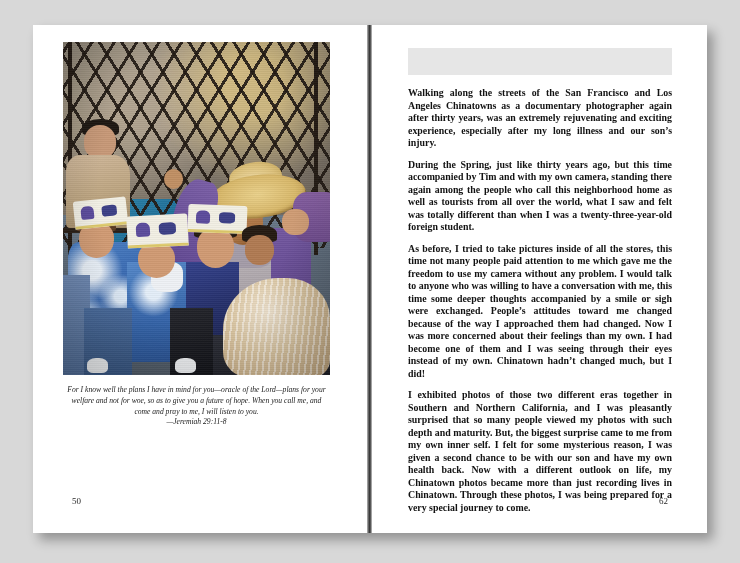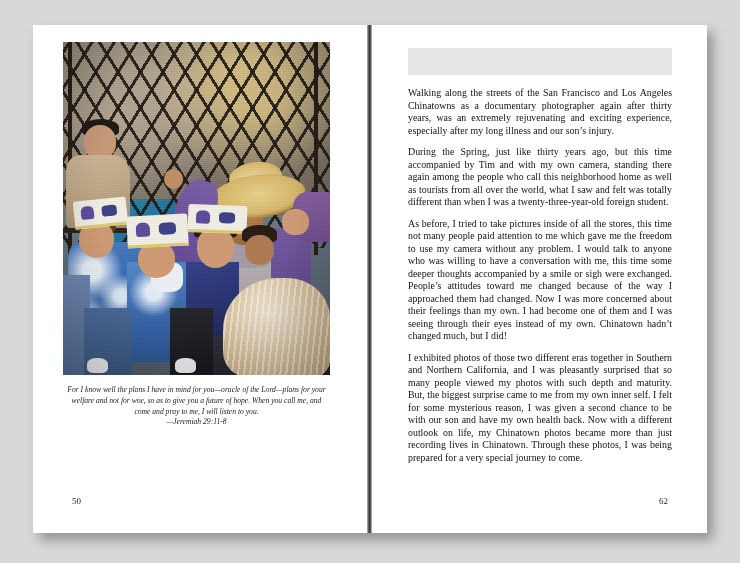--- a/index.html
+++ b/index.html
@@ -316,20 +316,21 @@
     font-weight: bold;
     font-size: 14.5px;
     letter-spacing: 0.4px;
     color: #111111;
   }
   #body-col {
     position: absolute;
     left: 38px;
     top: 62px;
     width: 264px;
+    font-weight: bold;
   }
   #body-col p {
     margin: 0 0 9px 0;
     font-family: "Liberation Serif", serif;
     font-size: 9.9px;
     line-height: 12.5px;
     text-align: justify;
     text-justify: inter-word;
     color: #121212;
     hyphens: none;

